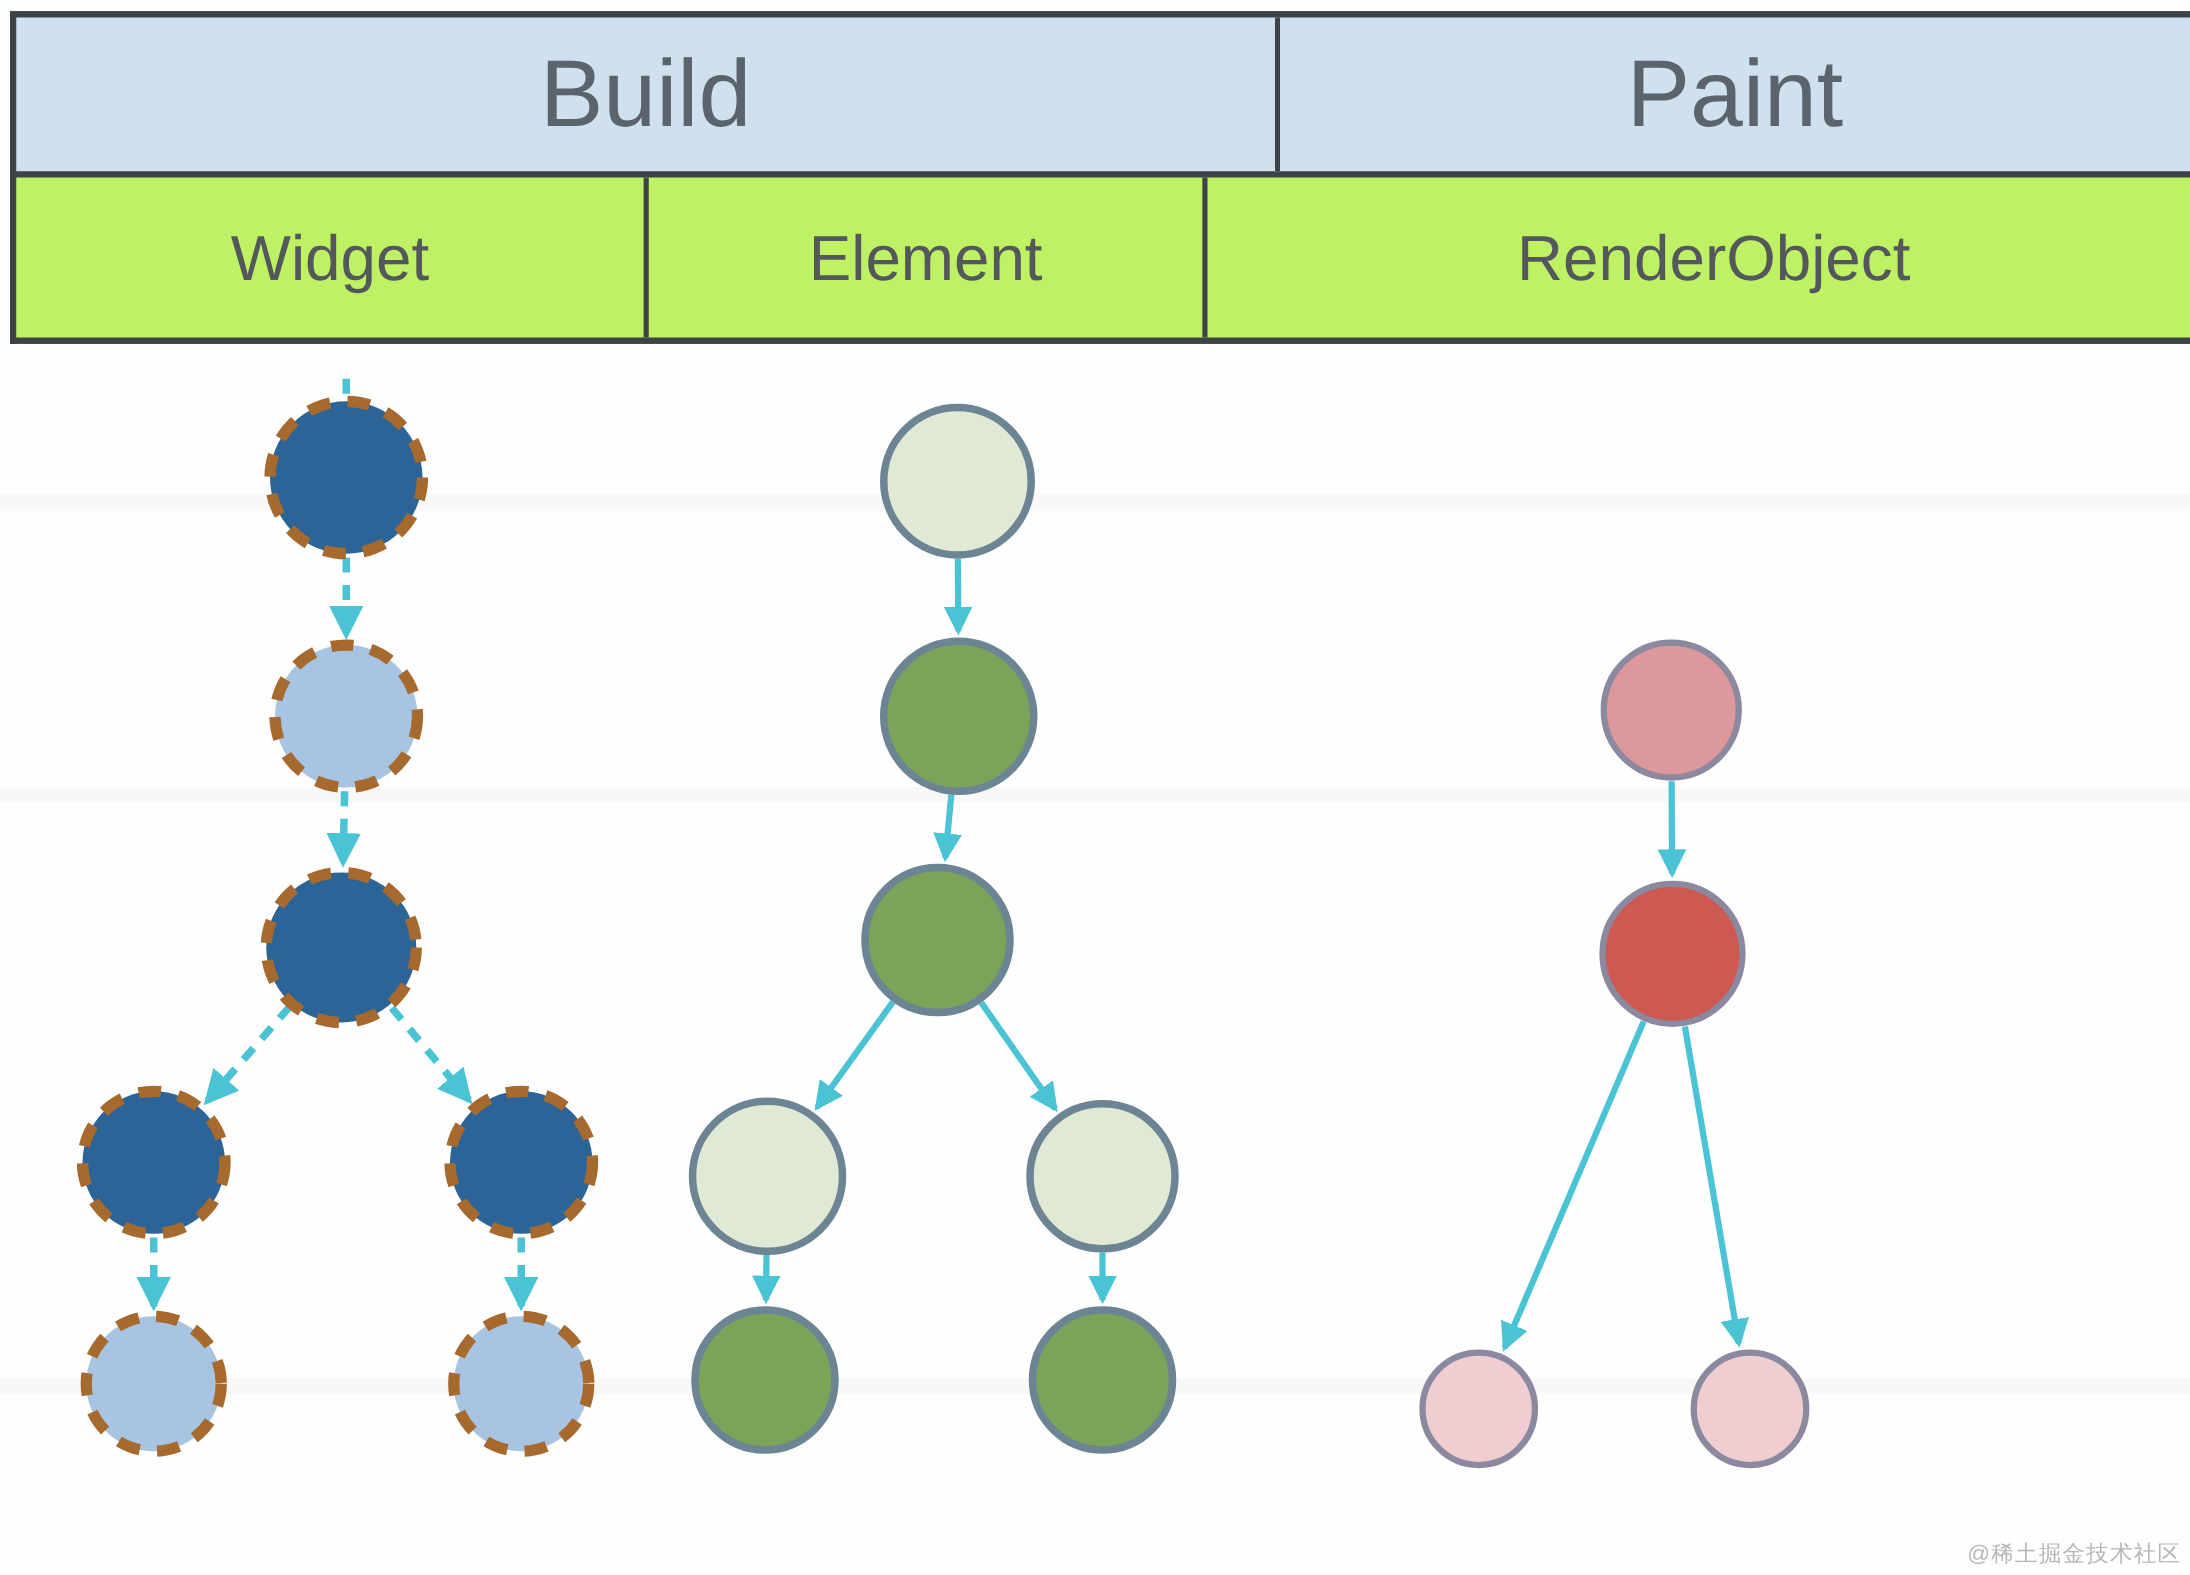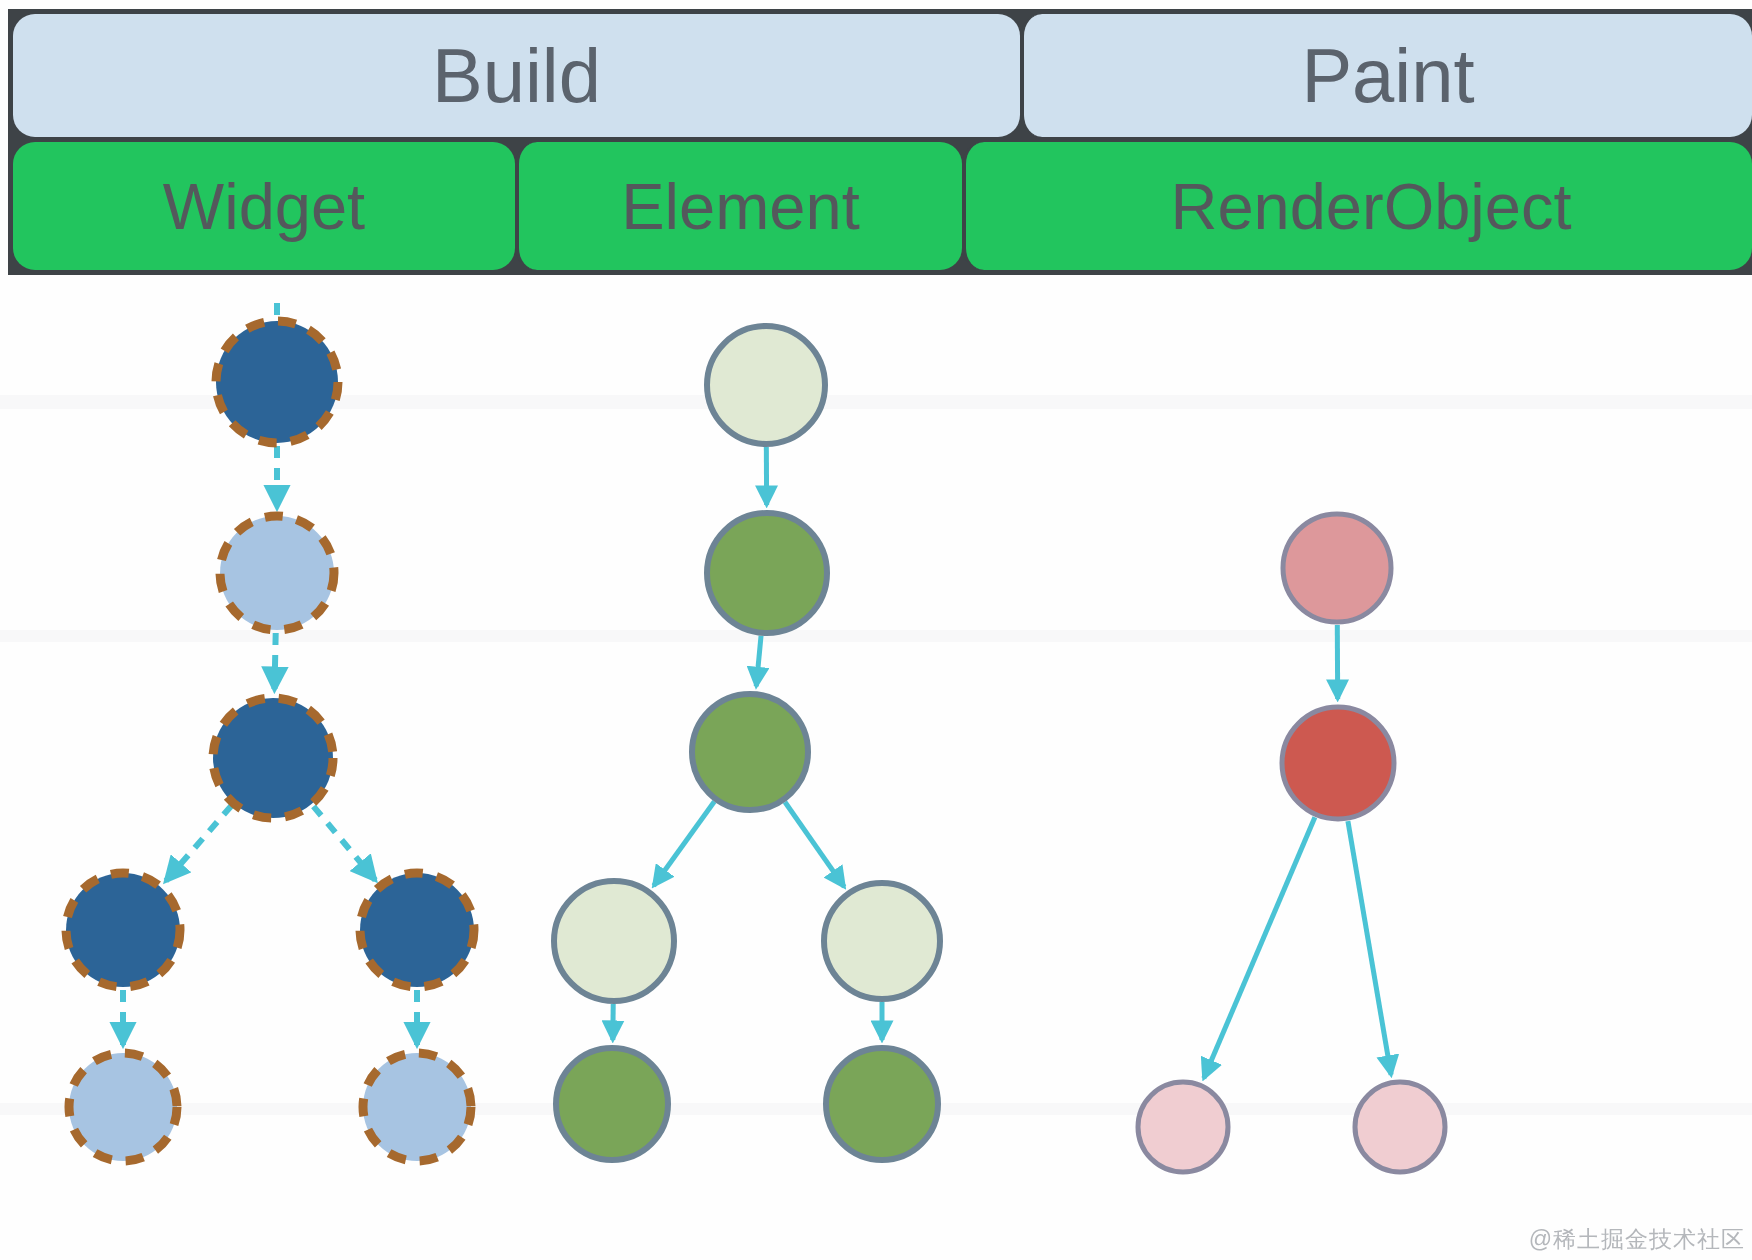--- a/index.html
+++ b/index.html
@@ -7,42 +7,42 @@
     position:relative;width:1752px;height:1260px;overflow:hidden;
     background:#fefefe;font-family:"Liberation Sans",sans-serif;
   }
   .band{position:absolute;left:0;right:0;background:rgba(110,125,130,0.045);}
   
   .hdr{position:absolute;left:8px;top:9px;right:0;
        border:5px solid #3e4347;border-right:none;background:#3e4347;}
   .hrow{display:flex;width:100%;}
   .hrow1{border-bottom:5px solid #3e4347;}
   .cell{display:flex;align-items:center;justify-content:center;
-        box-sizing:border-box;white-space:nowrap;border-radius:22px;}
+        box-sizing:border-box;white-space:nowrap;}
   .cell + .cell{border-left:4px solid #3e4347;}
   .hrow1 .cell{height:123px;background:#cfe0ee;color:#5b636d;font-size:76px;}
-  .hrow2 .cell{height:128px;background:#22c55e;color:#54585c;font-size:65px;}
+  .hrow2 .cell{height:128px;background:#bef264;color:#54585c;font-size:51px;}
   .c-build{width:1007px;}
   .c-layout{width:367px;}
   .c-paint{flex:1;}
   .c-widget{width:502px;}
   .c-element{width:447px;}
   .c-render{flex:1;padding-left:24px;}
   
   svg.trees{position:absolute;left:0;top:0;width:1752px;height:1260px;}
   .edge{fill:none;}
   .edge.dashed{stroke-width:6;stroke-dasharray:12 10;}
   .edge.solid{stroke-width:5;}
   circle.node{fill-opacity:1;}
   circle.node.widget{stroke-width:9;stroke-dasharray:18 14;}
   circle.node.element{stroke-width:6;}
   circle.node.render{stroke-width:5;}
   
   .watermark{position:absolute;right:7px;bottom:5px;
-             font-size:23px;color:#b4b7bb;letter-spacing:1px;}
+             font-size:18px;color:#b4b7bb;letter-spacing:1px;}
 </style>
 </head>
 <body>
 
 <div class="stage">
 
   <div class="band" style="top:395px;height:14px;"></div>
   <div class="band" style="top:630px;height:12px;"></div>
   <div class="band" style="top:1103px;height:12px;"></div>
 

